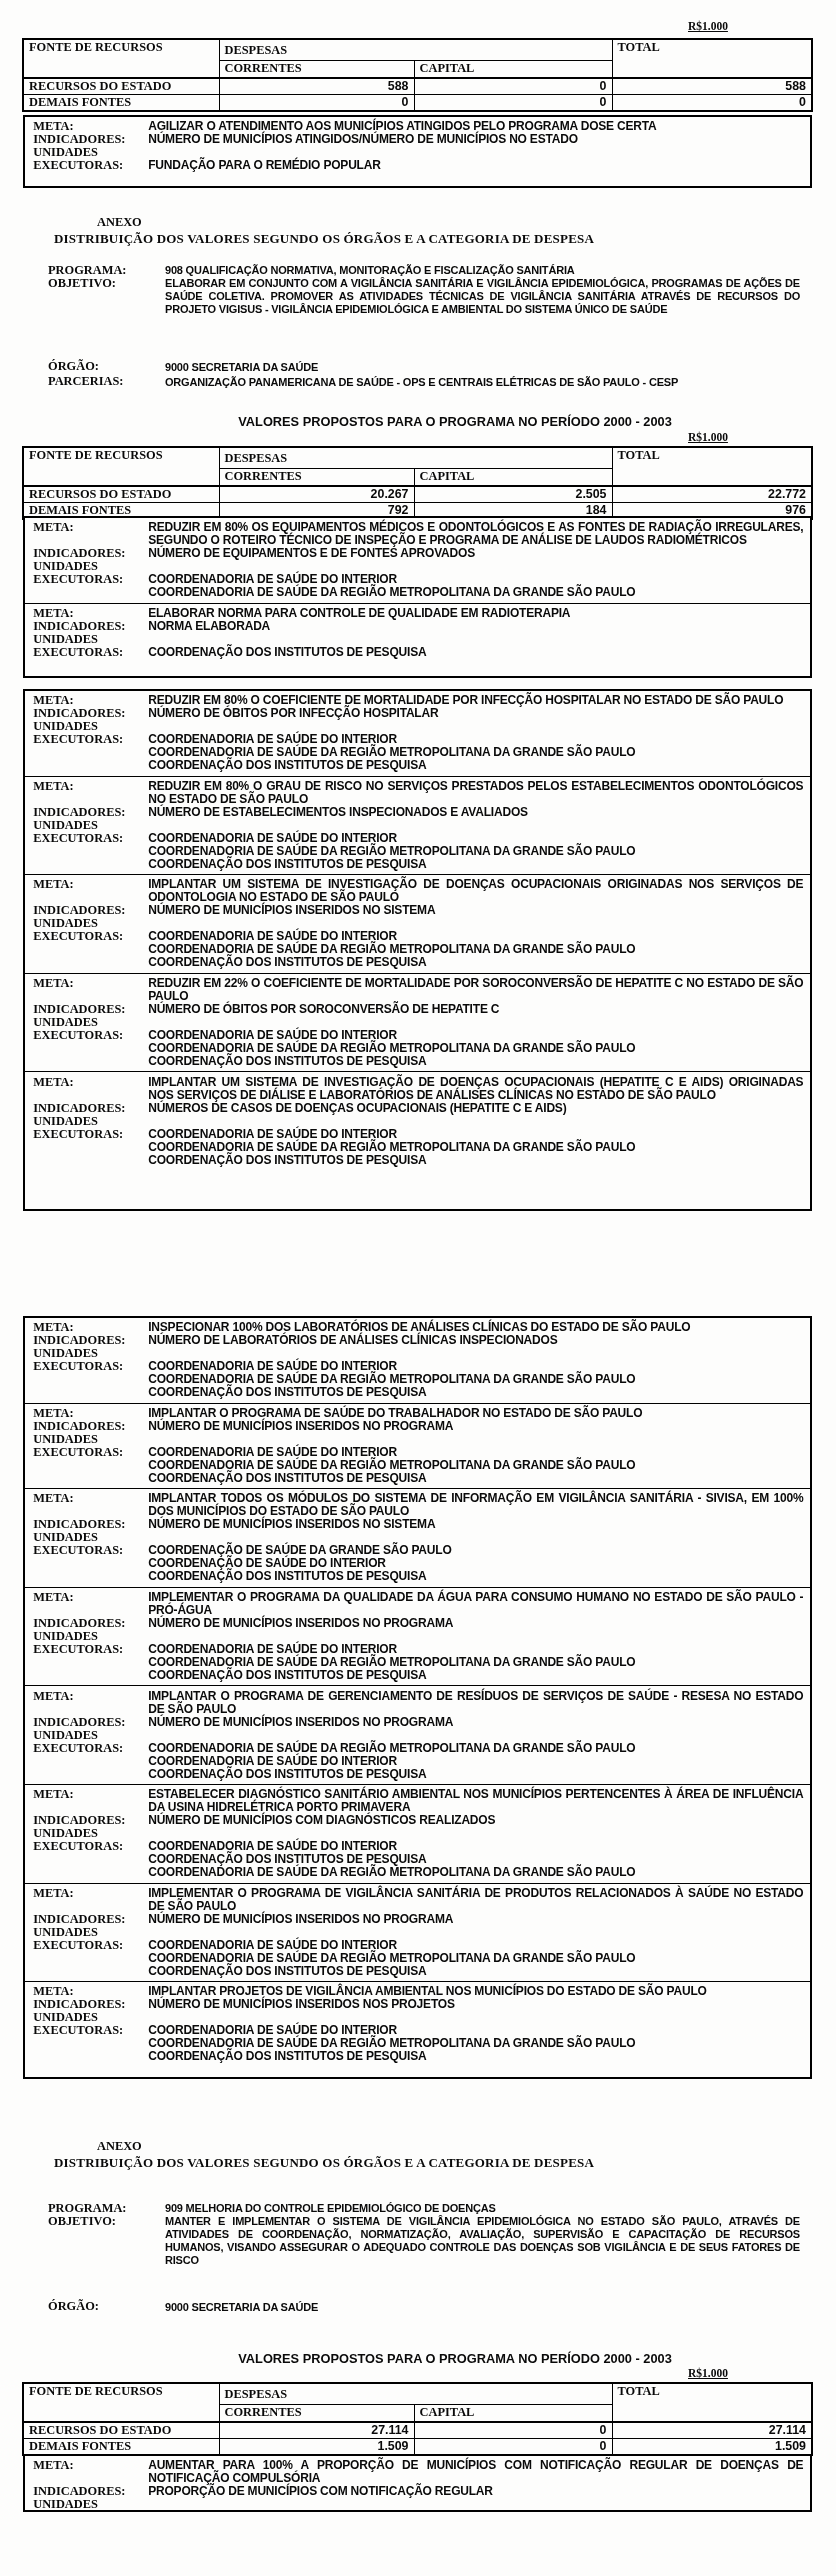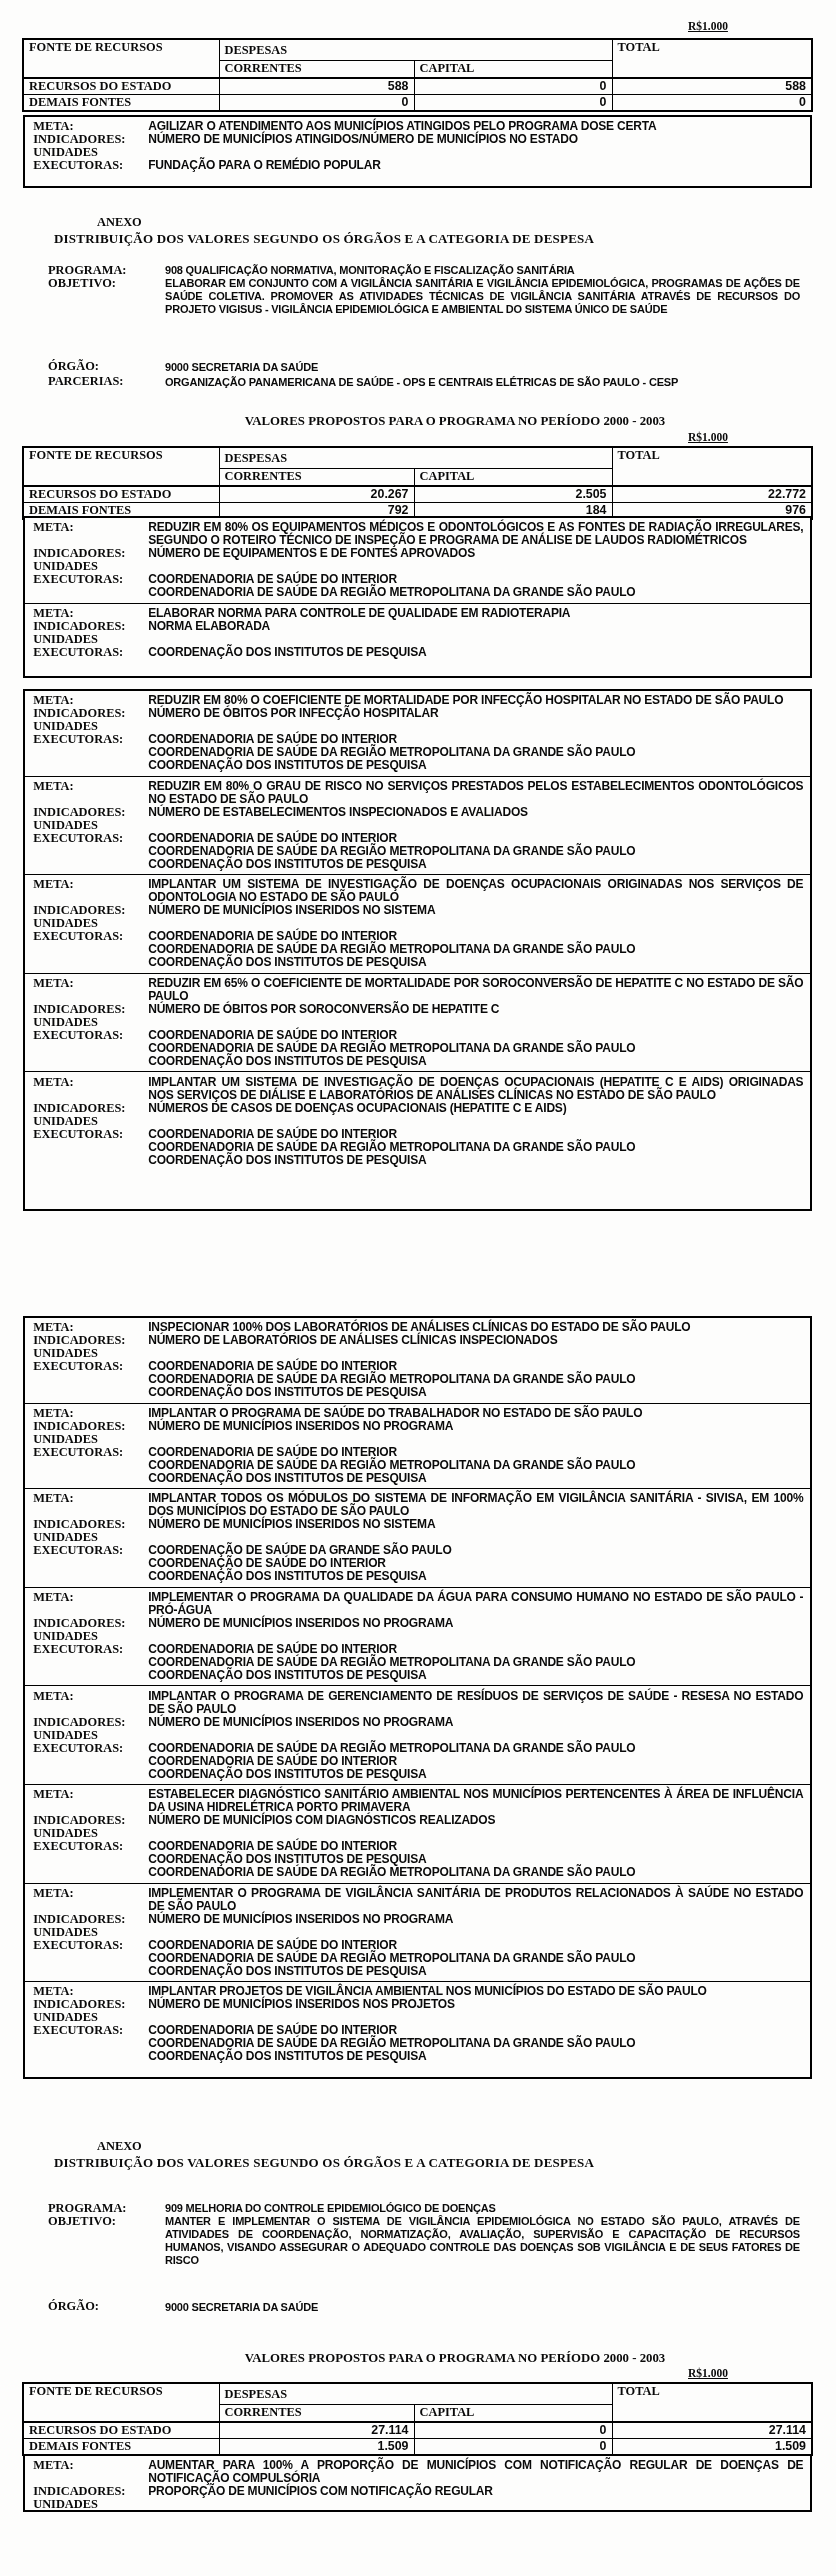--- a/index.html
+++ b/index.html
@@ -28,21 +28,21 @@
   .entry + .entry{border-top:1.6px solid #000;}
   .mrow{display:flex;line-height:13px;}
   .lbl{flex:0 0 115px;font-family:"Liberation Serif",serif;font-weight:bold;font-size:12.4px;}
   .val{display:block;flex:1;font-weight:bold;font-size:12px;letter-spacing:-0.2px;}
   .vj{text-align:justify;}
   .val div{line-height:13px;}
   
   .anexo-block{left:54px;width:627px;font-family:"Liberation Serif",serif;font-weight:bold;}
   .anexo-word{margin-left:43px;font-size:12.4px;line-height:16.5px;}
   .dist-line{font-size:13px;letter-spacing:0.2px;line-height:16.5px;}
-  .vtitle{left:74px;width:762px;text-align:center;font-family:Liberation Serif, serif;
+  .vtitle{left:74px;width:762px;text-align:center;font-family:Liberation Sans, sans-serif;
           font-weight:bold;font-size:12.8px;}
   
   .pblock{left:48px;width:767px;}
   .prow{display:flex;line-height:13px;}
   .plbl{flex:0 0 117px;font-family:"Liberation Serif",serif;font-weight:bold;font-size:12.4px;line-height:13px;}
   .pval{display:block;width:635px;font-weight:bold;font-size:11px;letter-spacing:-0.2px;}
   .pj{text-align:justify;}
   .oblock .prow{line-height:15px;}
 </style>
 </head>
@@ -272,21 +272,21 @@
           <span class="val">
             <div>COORDENADORIA DE SAÚDE DO INTERIOR</div>
             <div>COORDENADORIA DE SAÚDE DA REGIÃO METROPOLITANA DA GRANDE SÃO PAULO</div>
             <div>COORDENAÇÃO DOS INSTITUTOS DE PESQUISA</div>
           </span>
         </div>
       </div>
       <div class="entry">
         <div class="mrow">
           <span class="lbl">META:</span>
-          <span class="val vj">REDUZIR EM 65% O COEFICIENTE DE MORTALIDADE POR SOROCONVERSÃO DE HEPATITE C NO ESTADO DE SÃO PAULO</span>
+          <span class="val vj">REDUZIR EM 22% O COEFICIENTE DE MORTALIDADE POR SOROCONVERSÃO DE HEPATITE C NO ESTADO DE SÃO PAULO</span>
         </div>
         <div class="mrow">
           <span class="lbl">INDICADORES:</span>
           <span class="val">NÚMERO DE ÓBITOS POR SOROCONVERSÃO DE HEPATITE C</span>
         </div>
         <div class="mrow">
           <span class="lbl">UNIDADES</span>
         </div>
         <div class="mrow">
           <span class="lbl">EXECUTORAS:</span>

